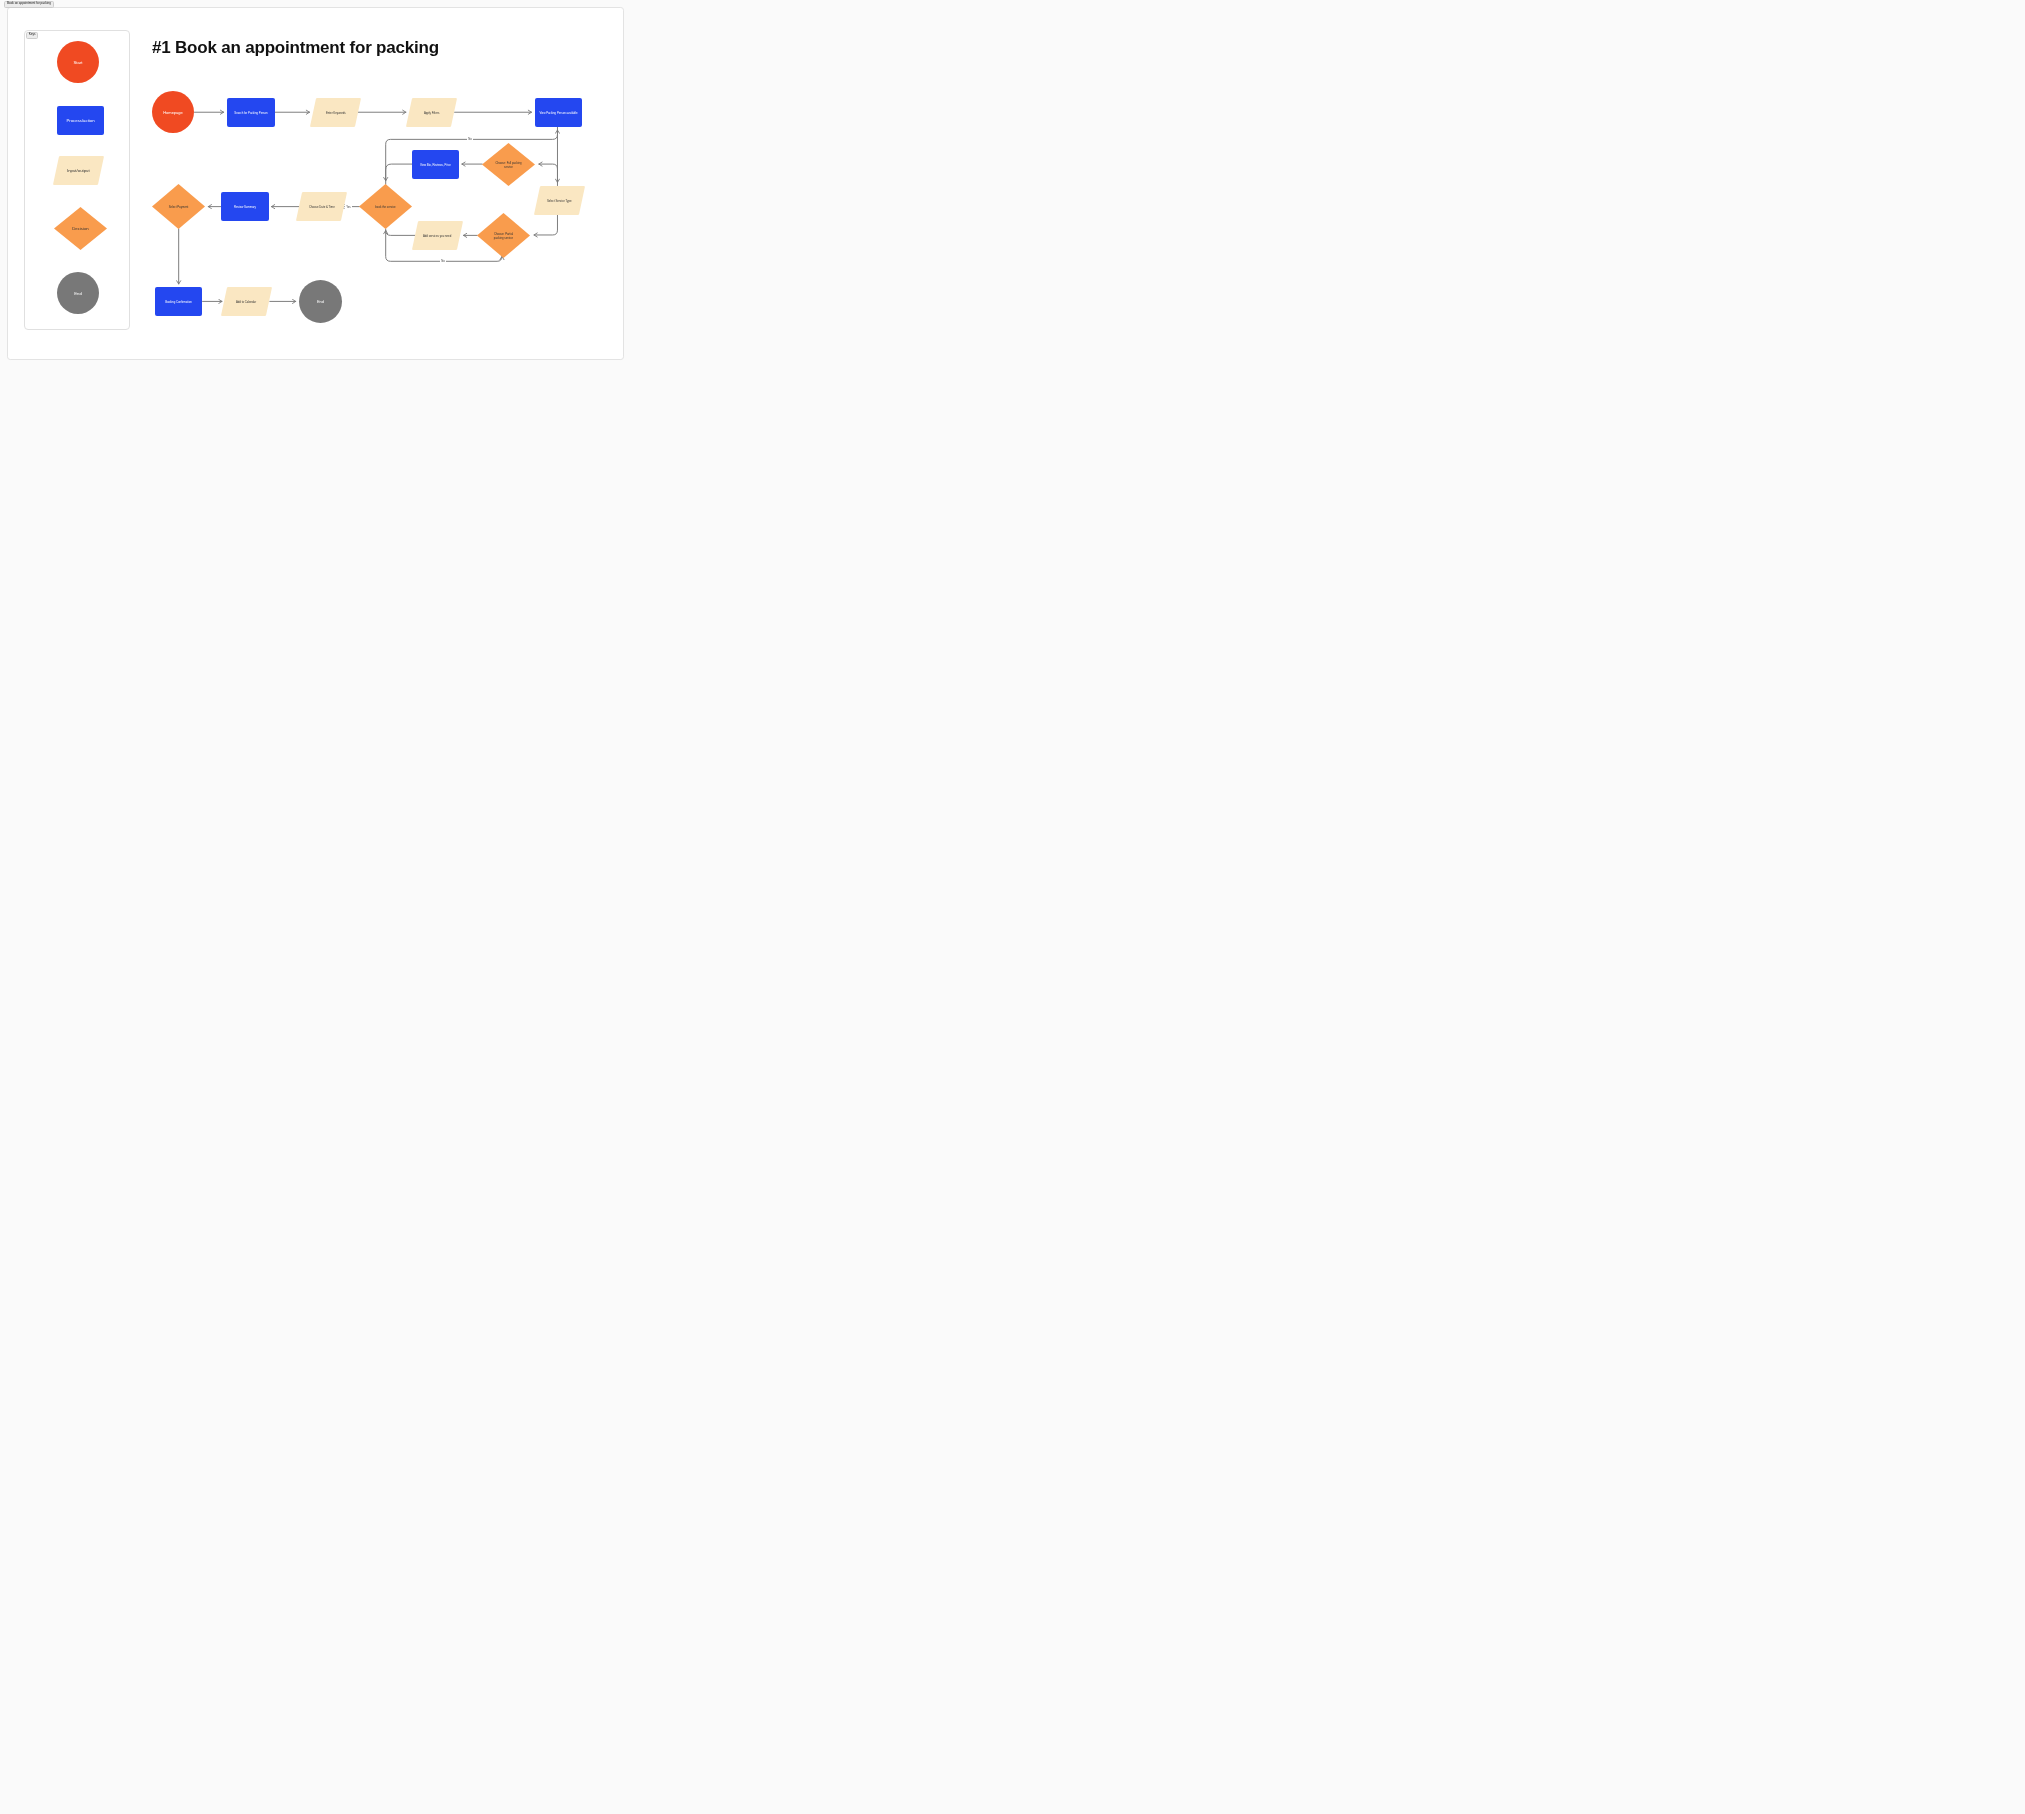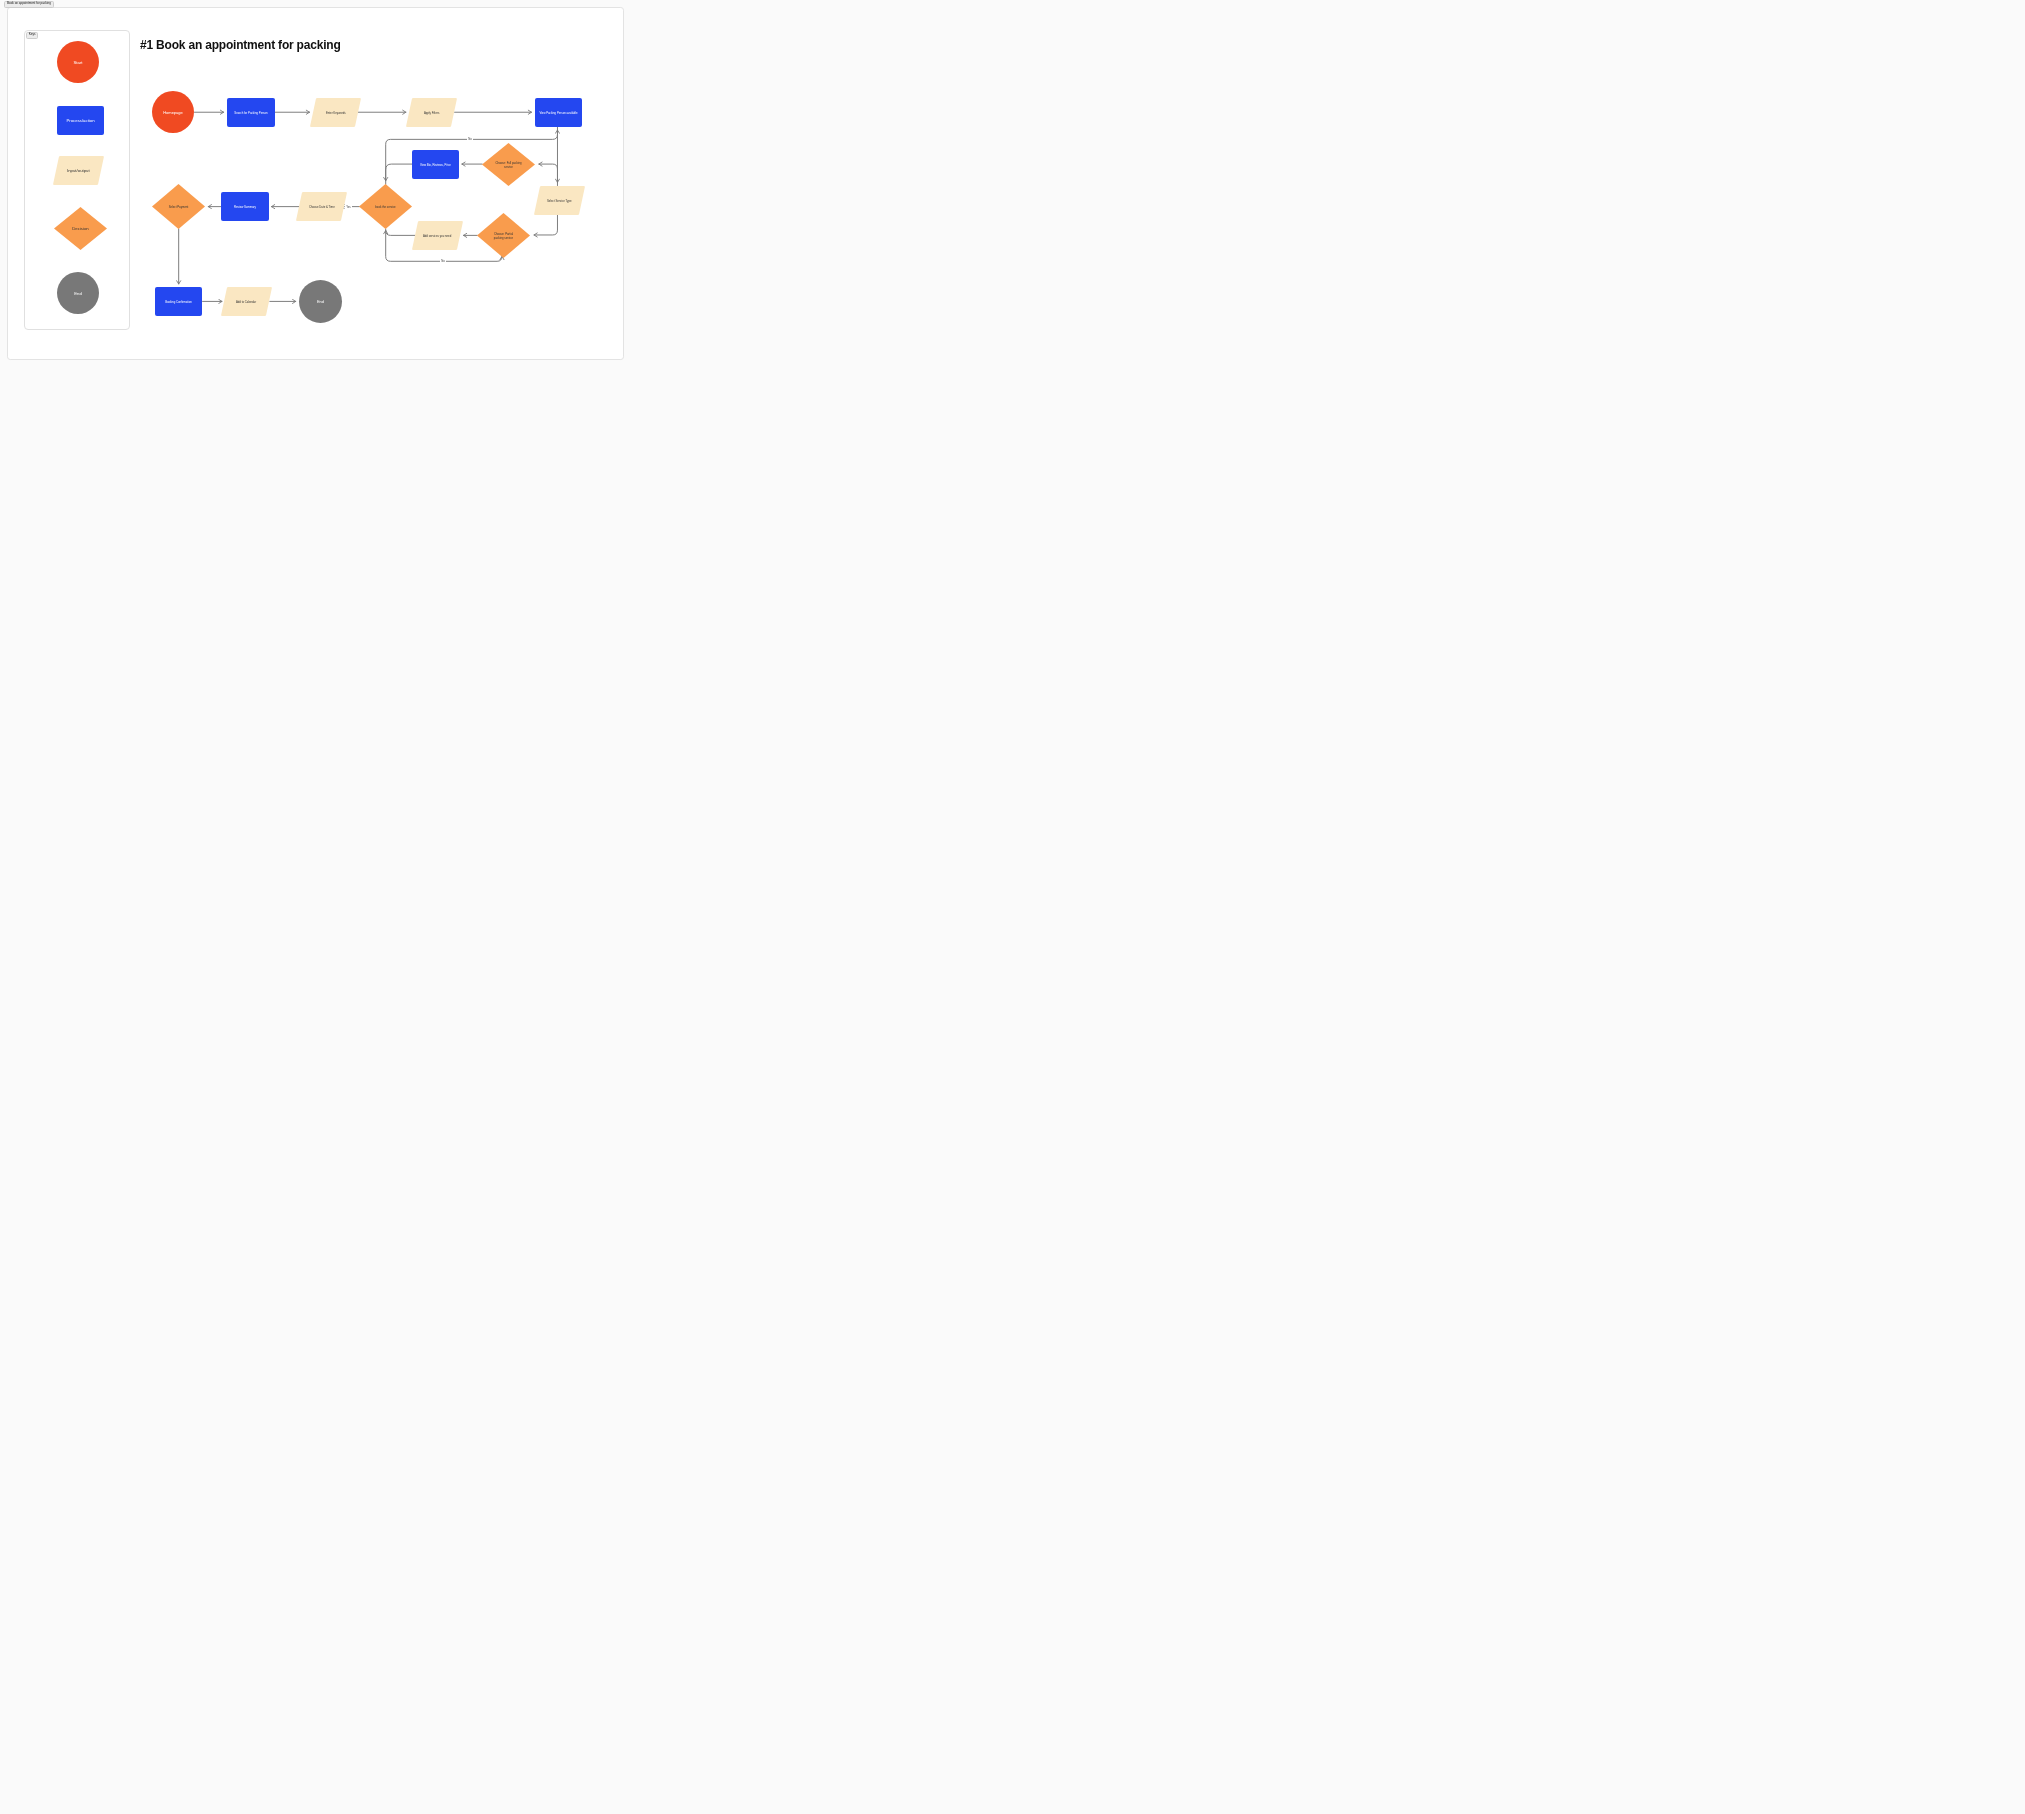--- a/index.html
+++ b/index.html
@@ -5,21 +5,21 @@
   html,body { margin:0; padding:0; background:#FAFAFA; font-family:"Liberation Sans", sans-serif; }
   .board { position:relative; width:630px; height:363px; overflow:hidden; background:#FAFAFA; }
   .slide { position:absolute; left:6.5px; top:6.5px; width:615px; height:351px; background:#FFFFFF;
            border:0.4px solid var(--canvas-border); border-radius:3.2px; }
   .chip { position:absolute; background:var(--chip-bg); border:0.4px solid var(--chip-border);
           border-radius:1.6px; font-size:3px; line-height:3.6px; padding:0.6px 2px; color:#111; white-space:nowrap; }
   .tab-chip { left:4px; top:0.8px; z-index:5; }
   .keys-panel { position:absolute; left:24px; top:30px; width:104px; height:298px; background:#FFFFFF;
                 border:0.4px solid var(--panel-border); border-radius:4px; }
   .keys-chip { left:0.8px; top:0.8px; }
-  .title { position:absolute; left:140px; top:38px; font-size:12px; font-weight:800; letter-spacing:-0.2px;
+  .title { position:absolute; left:152px; top:38px; font-size:17px; font-weight:800; letter-spacing:-0.2px;
            color:var(--title-color); white-space:nowrap; }
   .node { position:absolute; display:flex; align-items:center; justify-content:center; text-align:center;
           box-sizing:border-box; }
   .circle { border-radius:50%; background:var(--start-red); color:#fff; font-size:4px; }
   .circle.gray { background:var(--end-gray); }
   .rect { border-radius:2px; background:var(--process-blue); color:#fff; font-size:2.8px; }
   .para { background:var(--io-cream); transform:skewX(-12deg); border-radius:1.2px; color:var(--text-dark); font-size:2.8px; }
   .para > span { transform:skewX(12deg); display:block; }
   .diamond { background:var(--decision-orange); color:var(--text-dark); font-size:2.8px;
              clip-path:polygon(50% 0,100% 50%,50% 100%,0 50%); }

